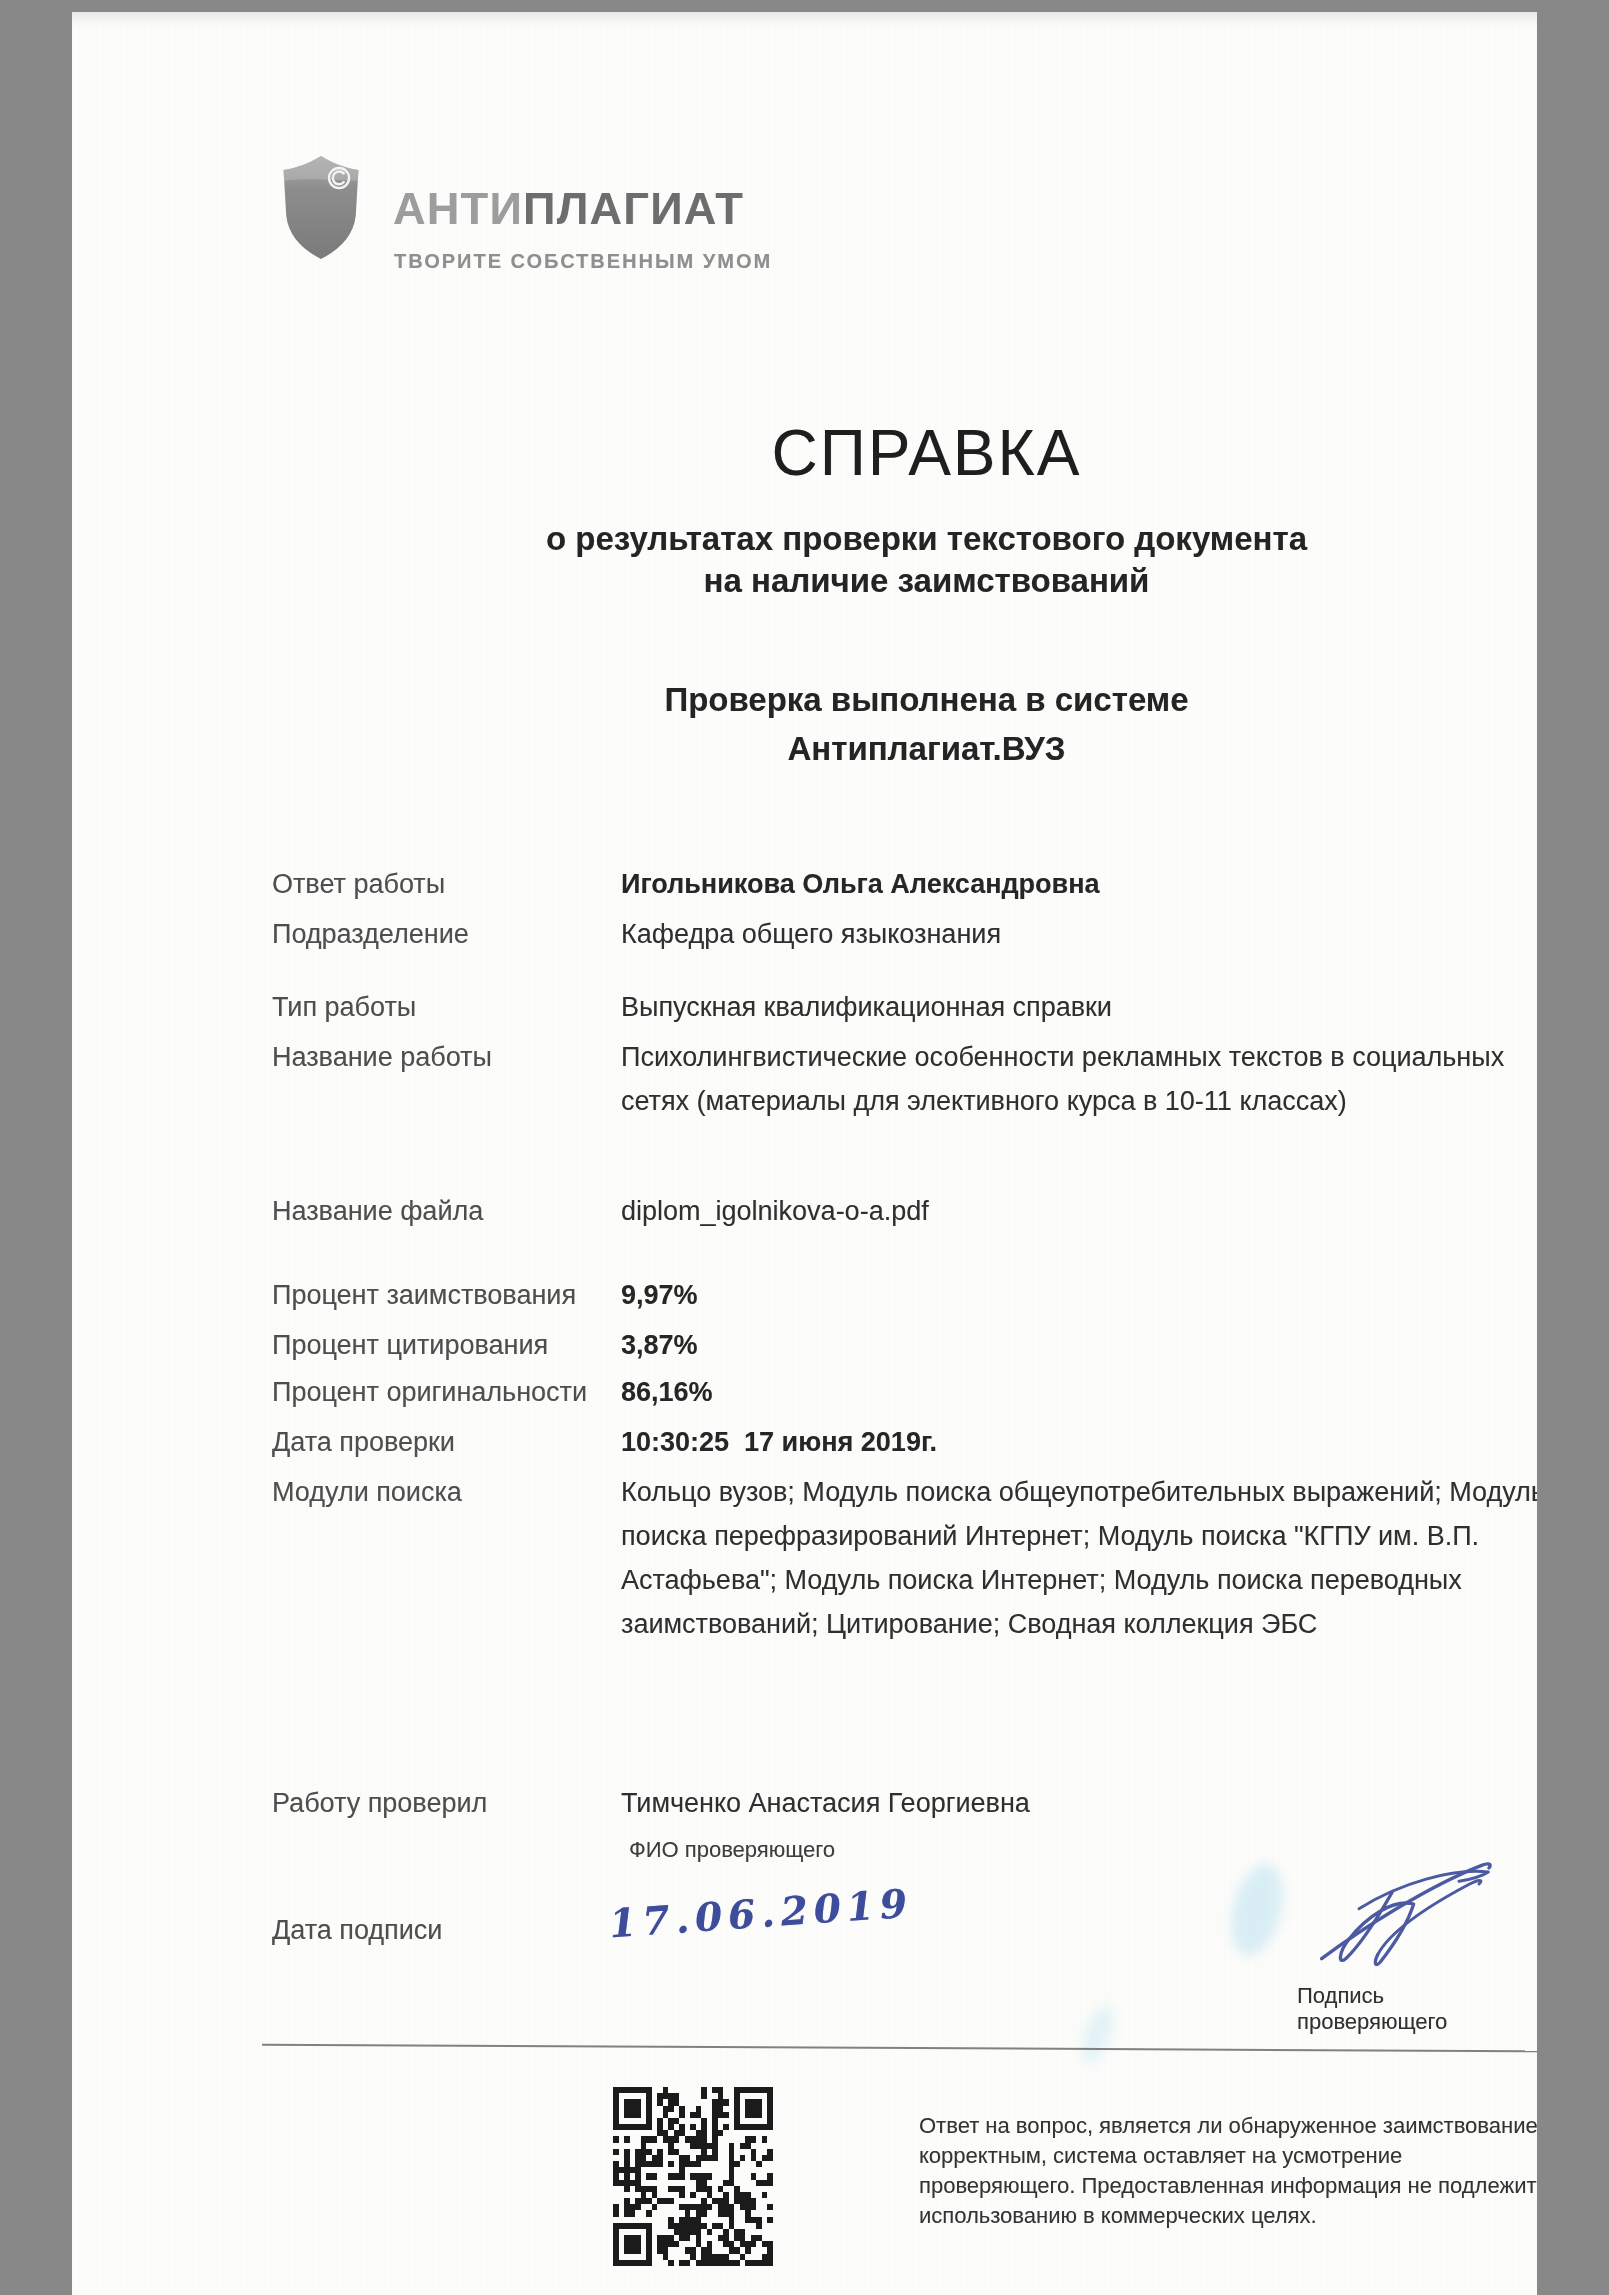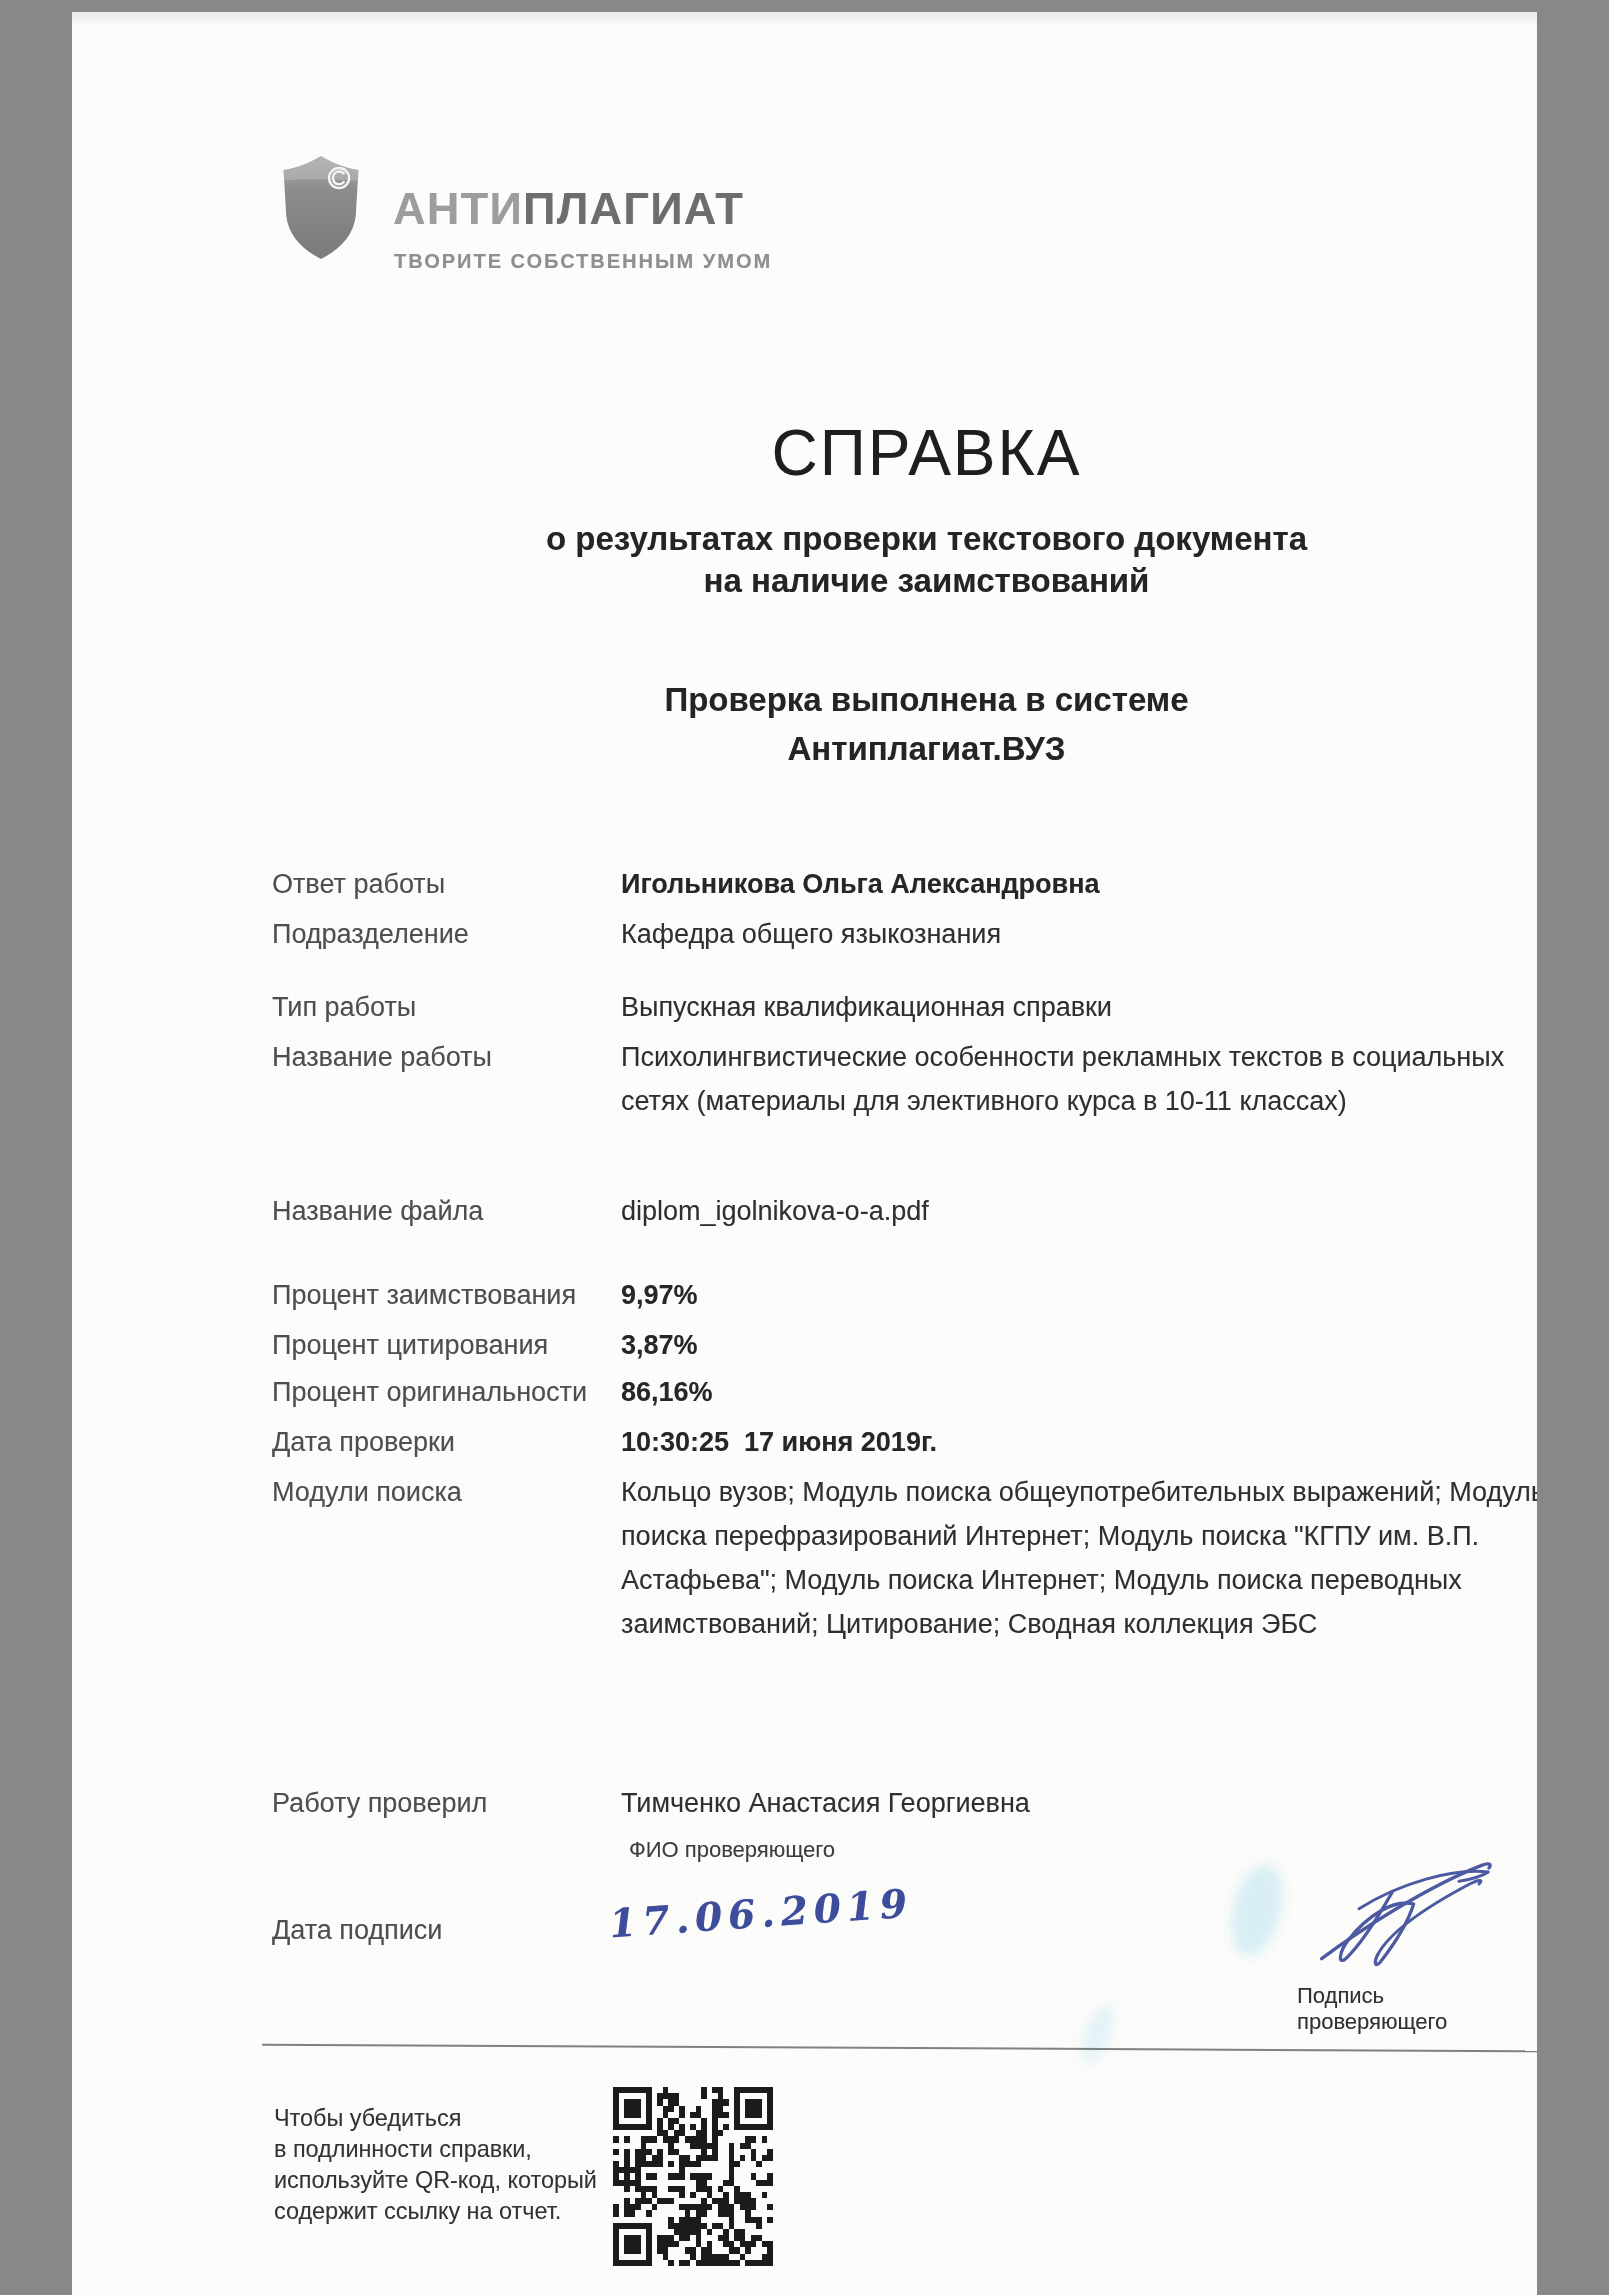--- a/index.html
+++ b/index.html
@@ -149,24 +149,20 @@
       <path d="M14,172 C70,130 172,64 254,32 C264,28 270,30 265,36" stroke-width="5"></path>
       <path d="M70,97 C132,58 212,36 264,42 C252,50 232,54 220,56" stroke-width="4.5"></path>
       <path d="M120,72 C100,107 72,152 50,172 C38,182 40,162 54,144 C82,108 122,82 152,90 C142,122 120,154 102,177 C94,186 92,178 98,166" stroke-width="5"></path>
       <path d="M98,166 C116,132 168,96 236,60 C248,54 258,52 250,60" stroke-width="4.5"></path>
     </g>
   </svg>
   <div class="abs sig-caption">Подпись проверяющего</div>
 
   <div class="abs divider"></div>
 
-  <div class="abs qr-note">Чтобы убедиться
-в подлинности справки,
-используйте QR-код, который
-содержит ссылку на отчет.</div>
   <svg id="qr" class="abs qr-box" viewBox="0 0 29 29" preserveAspectRatio="none" shape-rendering="crispEdges">
     <rect x="0" y="0" width="29" height="29" fill="#fcfcfa"></rect>
   <rect x="9" y="0" width="1" height="1" fill="#1b1b1b"></rect>
       <rect x="16" y="0" width="1" height="1" fill="#1b1b1b"></rect>
       <rect x="18" y="0" width="1" height="1" fill="#1b1b1b"></rect>
       <rect x="19" y="0" width="1" height="1" fill="#1b1b1b"></rect>
       <rect x="8" y="1" width="1" height="1" fill="#1b1b1b"></rect>
       <rect x="9" y="1" width="1" height="1" fill="#1b1b1b"></rect>
       <rect x="10" y="1" width="1" height="1" fill="#1b1b1b"></rect>
       <rect x="11" y="1" width="1" height="1" fill="#1b1b1b"></rect>
@@ -476,15 +472,16 @@
       <rect x="0" y="0" width="7" height="7" fill="#1b1b1b"></rect>
       <rect x="1" y="1" width="5" height="5" fill="#fcfcfa"></rect>
       <rect x="2" y="2" width="3" height="3" fill="#1b1b1b"></rect>
       <rect x="22" y="0" width="7" height="7" fill="#1b1b1b"></rect>
       <rect x="23" y="1" width="5" height="5" fill="#fcfcfa"></rect>
       <rect x="24" y="2" width="3" height="3" fill="#1b1b1b"></rect>
       <rect x="0" y="22" width="7" height="7" fill="#1b1b1b"></rect>
       <rect x="1" y="23" width="5" height="5" fill="#fcfcfa"></rect>
       <rect x="2" y="24" width="3" height="3" fill="#1b1b1b"></rect>
     </svg>
+  <div class="abs disclaimer">Ответ на вопрос, является ли обнаруженное заимствование корректным, система оставляет на усмотрение проверяющего. Предоставленная информация не подлежит использованию в коммерческих целях.</div>
 
 </div>
 
 
 </body></html>

